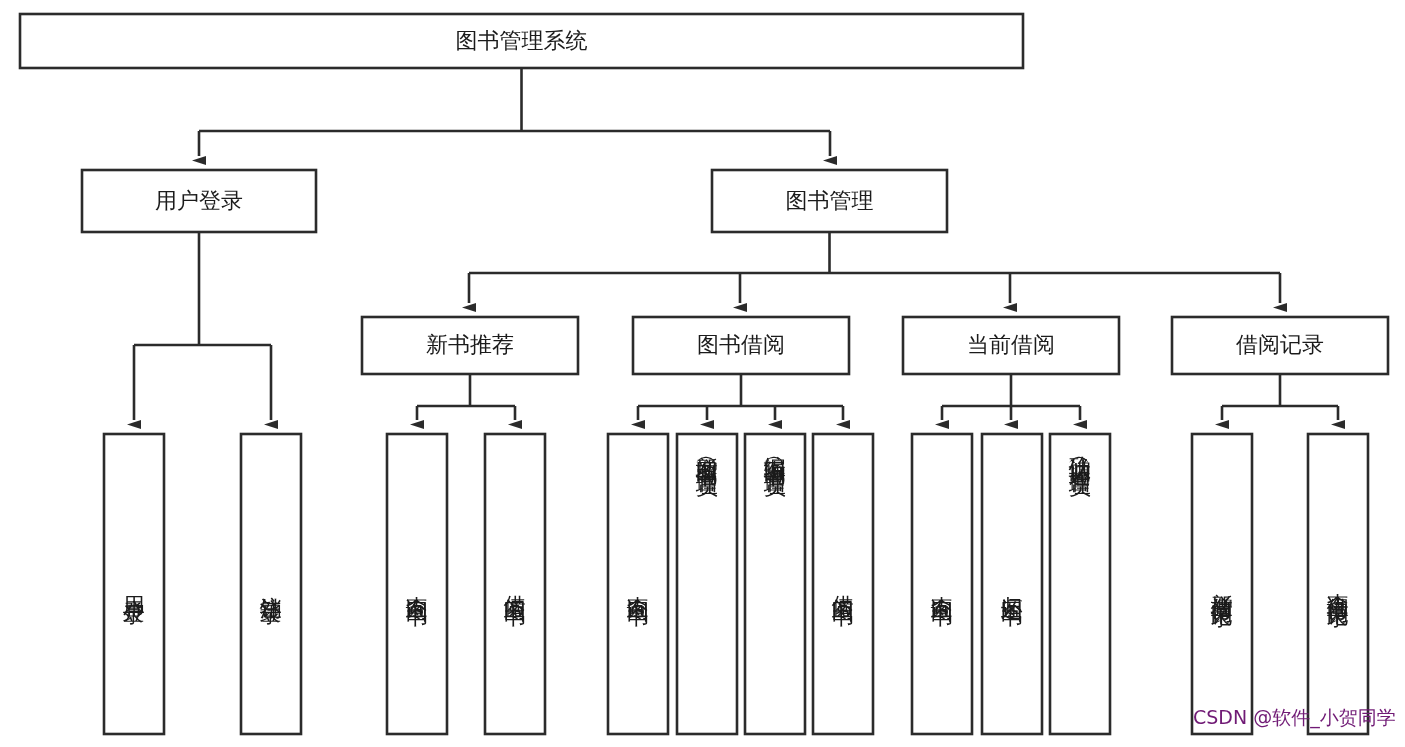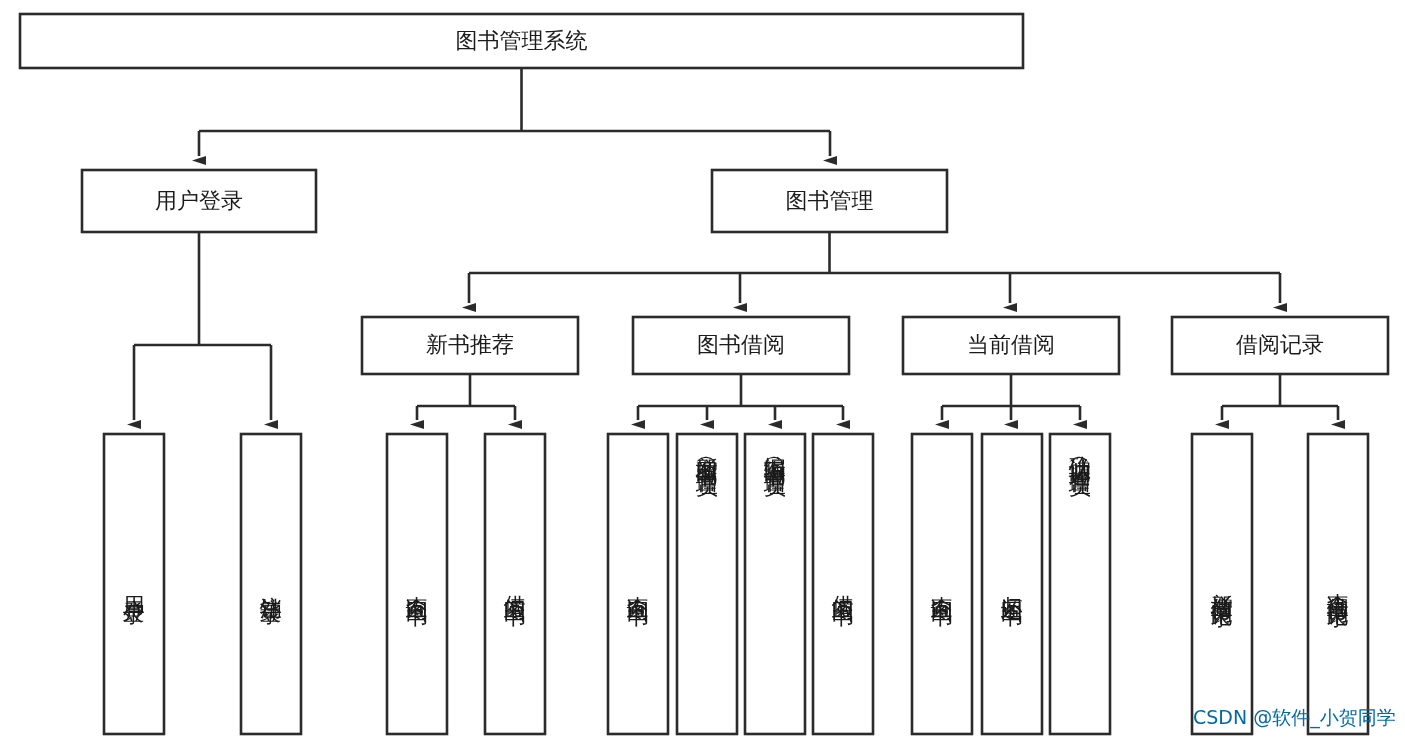--- a/index.html
+++ b/index.html
@@ -63,21 +63,21 @@
     user-select: none;
   }
   .node-label-v.align-top {
     justify-content: flex-start;
     padding-top: 4px;
   }
   .watermark {
     position: absolute;
     font-family: "DejaVu Sans", "Liberation Sans", sans-serif;
     font-size: 19px;
-    color: #0369a1;
+    color: #701a75;
     white-space: nowrap;
     user-select: none;
   }
 </style>
 </head>
 <body>
 
 <div id="diagram-root">
 
   <svg class="diagram-svg" viewBox="0 0 1405 747">

